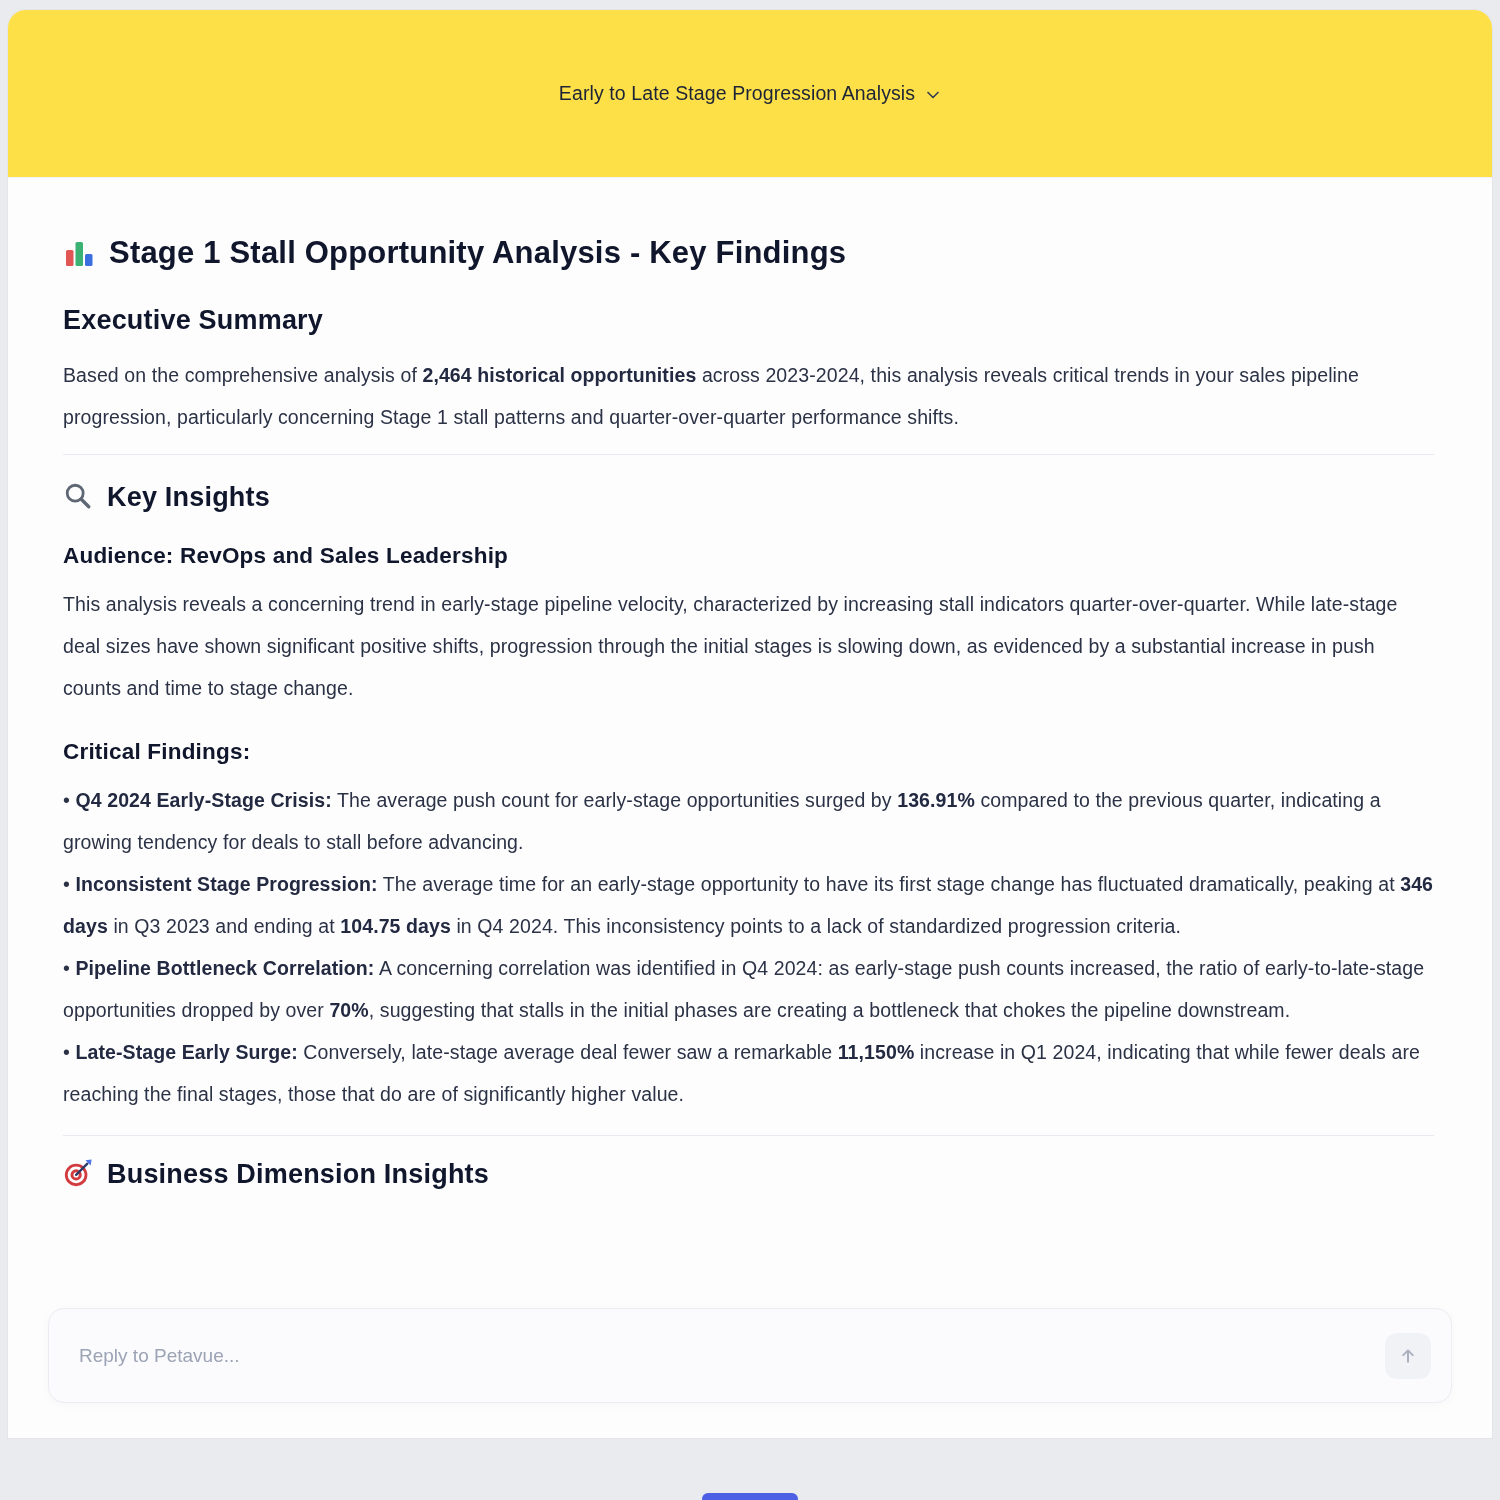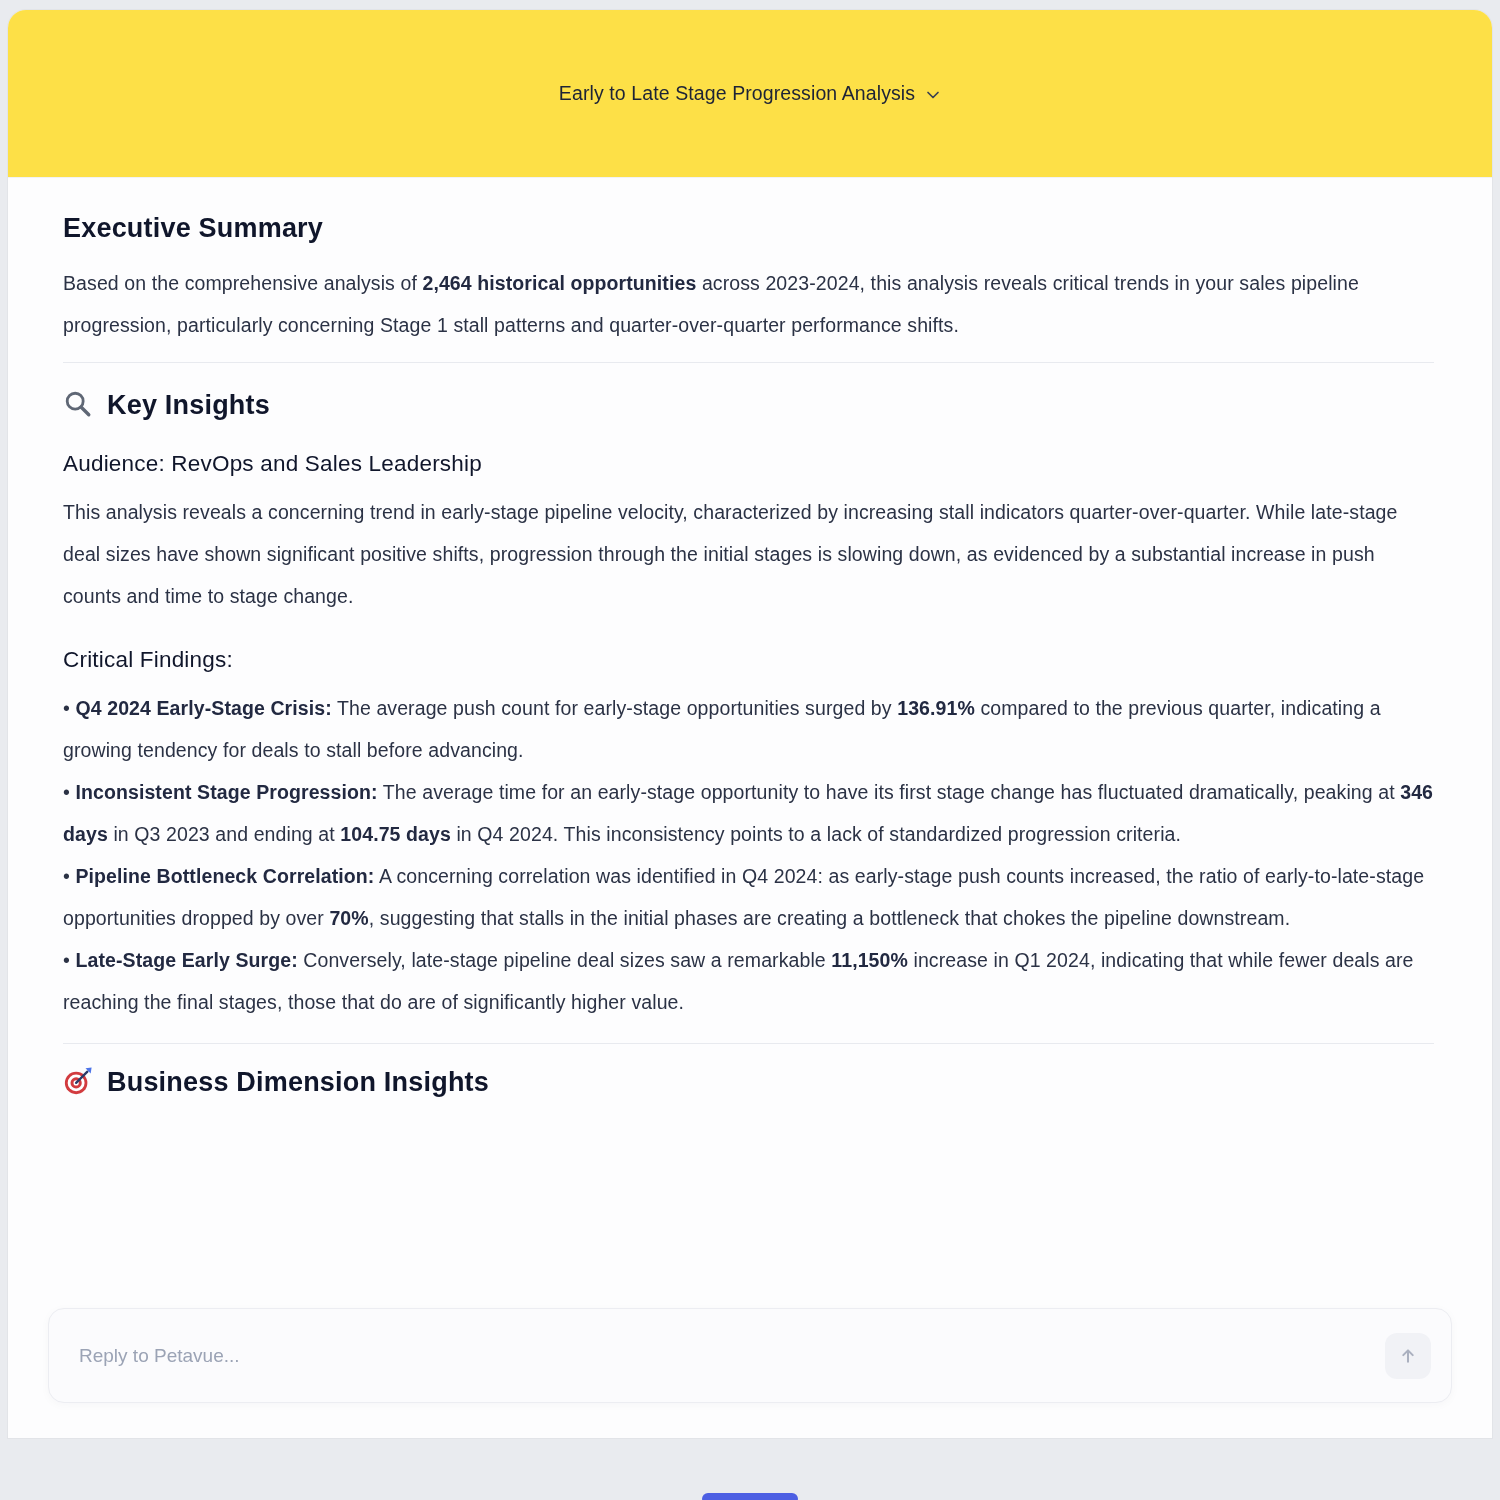--- a/index.html
+++ b/index.html
@@ -68,21 +68,21 @@
     font-size: 27px;
     font-weight: 700;
     color: #10162b;
     letter-spacing: 0.2px;
   }
   h2.exec { margin-top: 34px; }
   h2.key-insights { margin-top: 26px; }
   h2.business { margin-top: 22px; }
   h3.sub {
     font-size: 22.5px;
-    font-weight: 400;
+    font-weight: 700;
     color: #10162b;
     letter-spacing: 0.2px;
   }
   h3.audience { margin-top: 30px; }
   h3.critical { margin-top: 30px; }
   p.body {
     font-size: 19.5px;
     line-height: 42px;
     color: #2b3245;
     letter-spacing: 0.1px;
@@ -163,20 +163,30 @@
         <svg viewBox="0 0 16 16" width="16" height="16">
             <path d="M3 5.5 L8 10.5 L13 5.5" fill="none" stroke="#3b4252" stroke-width="1.7" stroke-linecap="round" stroke-linejoin="round"></path>
           </svg>
       </span>
     </button>
   </div>
 
   <div class="scroll">
     <div class="doc">
 
+      <div class="main-title">
+        <span class="icon-lg">
+          <svg viewBox="0 0 32 32" width="32" height="32">
+            <rect x="3" y="13" width="7.5" height="16" rx="1.5" fill="#e25555"></rect>
+            <rect x="12.5" y="5" width="7.5" height="24" rx="1.5" fill="#3bb273"></rect>
+            <rect x="22" y="17" width="7.5" height="12" rx="1.5" fill="#3b6fe0"></rect>
+          </svg>
+        </span>
+        <span>Stage 1 Stall Opportunity Analysis - Key Findings</span>
+      </div>
 
       <h2 class="section exec">Executive Summary</h2>
 
       <p class="body exec-p"><span>Based on the comprehensive analysis of </span><strong>2,464 historical opportunities</strong><span> across 2023-2024, this analysis reveals critical trends in your sales pipeline progression, particularly concerning Stage 1 stall patterns and quarter-over-quarter performance shifts.</span></p>
 
       <hr class="divider">
 
       <h2 class="section key-insights">
         <span class="icon-lg">
           <svg viewBox="0 0 32 32" width="30" height="30">
@@ -190,21 +200,21 @@
       <h3 class="sub audience">Audience: RevOps and Sales Leadership</h3>
 
       <p class="body audience-p"><span>This analysis reveals a concerning trend in early-stage pipeline velocity, characterized by increasing stall indicators quarter-over-quarter. While late-stage deal sizes have shown significant positive shifts, progression through the initial stages is slowing down, as evidenced by a substantial increase in push counts and time to stage change.</span></p>
 
       <h3 class="sub critical">Critical Findings:</h3>
 
       <div class="bullets">
         <p class="body"><span>• </span><strong>Q4 2024 Early-Stage Crisis:</strong><span> The average push count for early-stage opportunities surged by </span><strong>136.91%</strong><span> compared to the previous quarter, indicating a growing tendency for deals to stall before advancing.</span></p>
         <p class="body"><span>• </span><strong>Inconsistent Stage Progression:</strong><span> The average time for an early-stage opportunity to have its first stage change has fluctuated dramatically, peaking at </span><strong>346 days</strong><span> in Q3 2023 and ending at </span><strong>104.75 days</strong><span> in Q4 2024. This inconsistency points to a lack of standardized progression criteria.</span></p>
         <p class="body"><span>• </span><strong>Pipeline Bottleneck Correlation:</strong><span> A concerning correlation was identified in Q4 2024: as early-stage push counts increased, the ratio of early-to-late-stage opportunities dropped by over </span><strong>70%</strong><span>, suggesting that stalls in the initial phases are creating a bottleneck that chokes the pipeline downstream.</span></p>
-        <p class="body"><span>• </span><strong>Late-Stage Early Surge:</strong><span> Conversely, late-stage pipeline deal sizes saw a remarkable </span><strong>11,150%</strong><span> increase in Q1 2024, indicating that while fewer deals are reaching the final stages, those that do are of significantly higher value.</span></p>
+        <p class="body"><span>• </span><strong>Late-Stage Early Surge:</strong><span> Conversely, late-stage average deal fewer saw a remarkable </span><strong>11,150%</strong><span> increase in Q1 2024, indicating that while fewer deals are reaching the final stages, those that do are of significantly higher value.</span></p>
       </div>
 
       <hr class="divider d2">
 
       <h2 class="section business">
         <span class="icon-lg">
           <svg viewBox="0 0 32 32" width="30" height="30">
             <circle cx="14" cy="18" r="12" fill="#d23b3f"></circle>
             <circle cx="14" cy="18" r="9" fill="#ffffff"></circle>
             <circle cx="14" cy="18" r="6" fill="#d23b3f"></circle>

